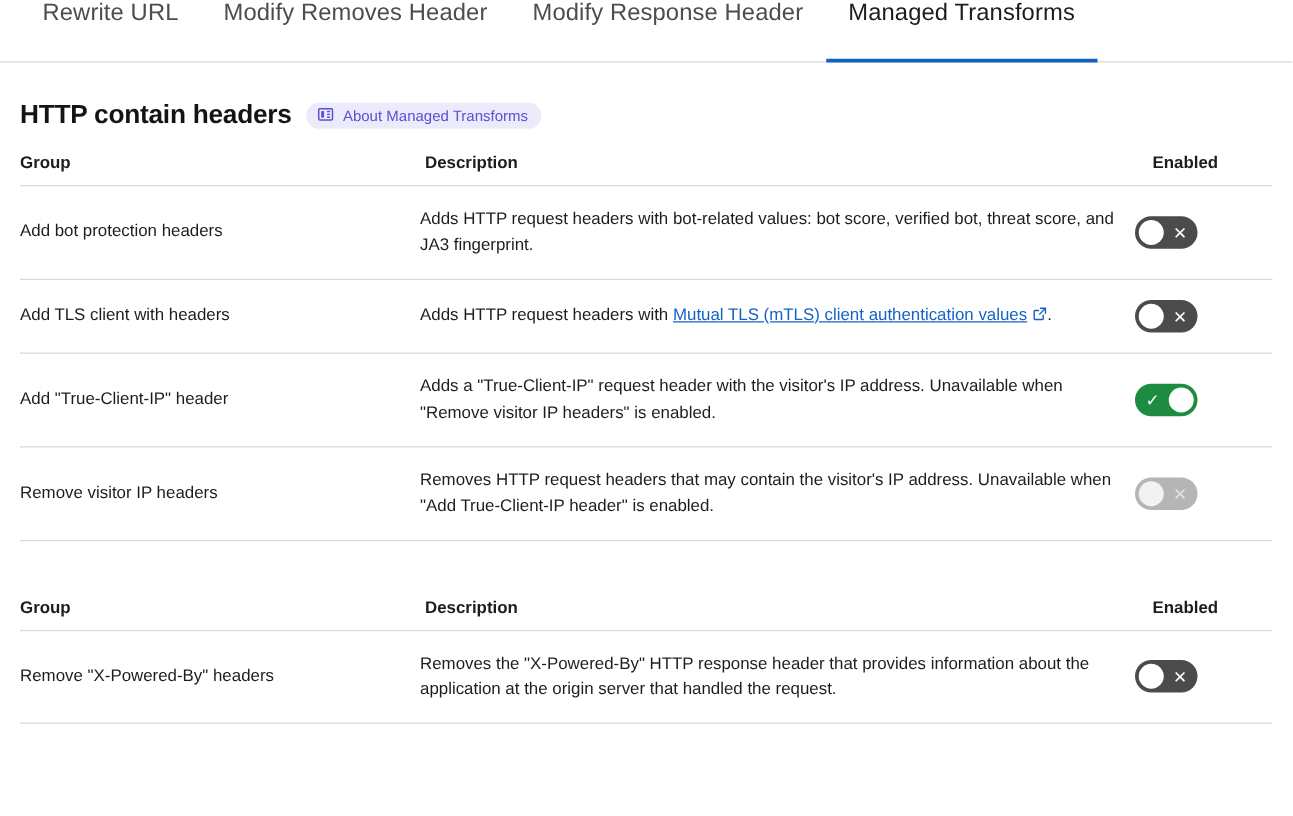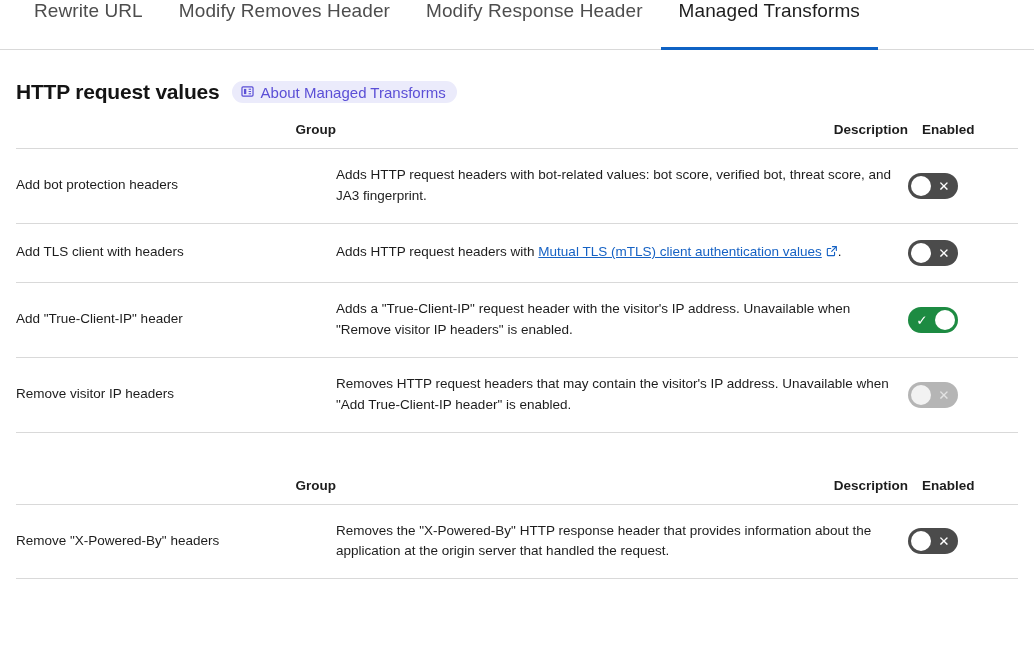--- a/index.html
+++ b/index.html
@@ -71,36 +71,36 @@
   }
 
   .about-badge {
     display: inline-flex;
     align-items: center;
     gap: 7px;
     background: #ebebfb;
     color: #5b4fd6;
     border-radius: 11px;
     padding: 3px 11px 3px 9px;
-    font-size: 15px;
+    font-size: 12px;
     cursor: pointer;
     line-height: 1;
     white-space: nowrap;
   }
   .about-badge .badge-label { padding-top: 1px; }
   .book-icon { display: block; }
 
   
   table.mt {
     width: 100%;
     border-collapse: collapse;
     table-layout: fixed;
   }
   table.mt th {
-    text-align: right;
+    text-align: left;
     font-size: 13.5px;
     font-weight: bold;
     color: #1d1d1d;
     padding: 0 0 11px 0;
     border-bottom: 1px solid #d9d9d9;
   }
   table.mt th.col-group  { width: 320px; padding-left: 0; }
   table.mt th.col-desc   { width: auto; padding-left: 4px; }
   table.mt th.col-enabled{ width: 110px; text-align: left; padding-left: 14px; }
 
@@ -187,21 +187,21 @@
   <div class="tab active">
     <span>Managed Transforms</span>
   </div>
 </div>
 
 <div class="page">
 
   <div class="section">
 
     <div class="section-head">
-      <h2 class="section-title">HTTP request values</h2>
+      <h2 class="section-title">HTTP contain headers</h2>
 
       <span class="about-badge">
         <span class="book-icon">
           <svg width="13" height="13" viewBox="0 0 16 16" aria-hidden="true">
             <rect x="1.2" y="2.4" width="13.6" height="11.2" rx="1.3" fill="none" stroke="#5b4fd6" stroke-width="1.5"></rect>
             <rect x="3.6" y="4.8" width="2.9" height="6.4" fill="#5b4fd6"></rect>
             <line x1="9.4" y1="5.2" x2="12.4" y2="5.2" stroke="#5b4fd6" stroke-width="1.3"></line>
             <line x1="9.4" y1="8" x2="12.4" y2="8" stroke="#5b4fd6" stroke-width="1.3"></line>
             <line x1="9.4" y1="10.8" x2="12.4" y2="10.8" stroke="#5b4fd6" stroke-width="1.3"></line>
           </svg>

